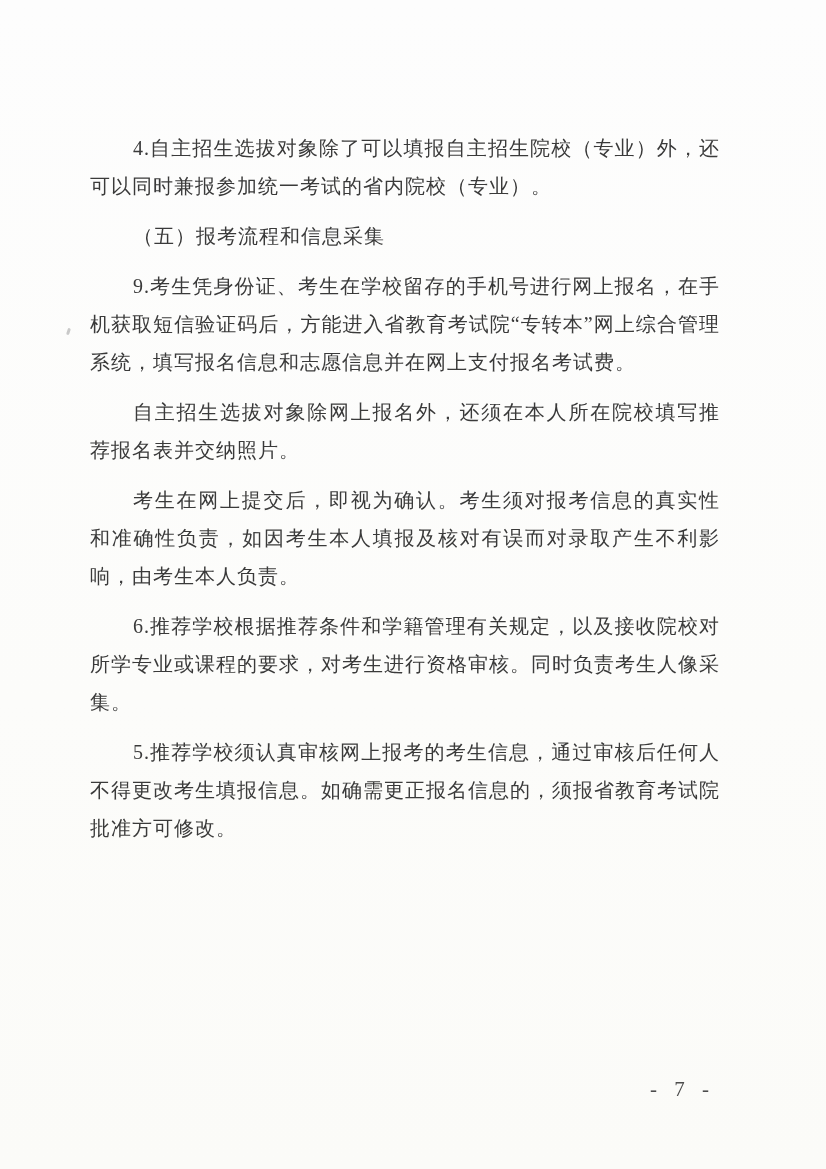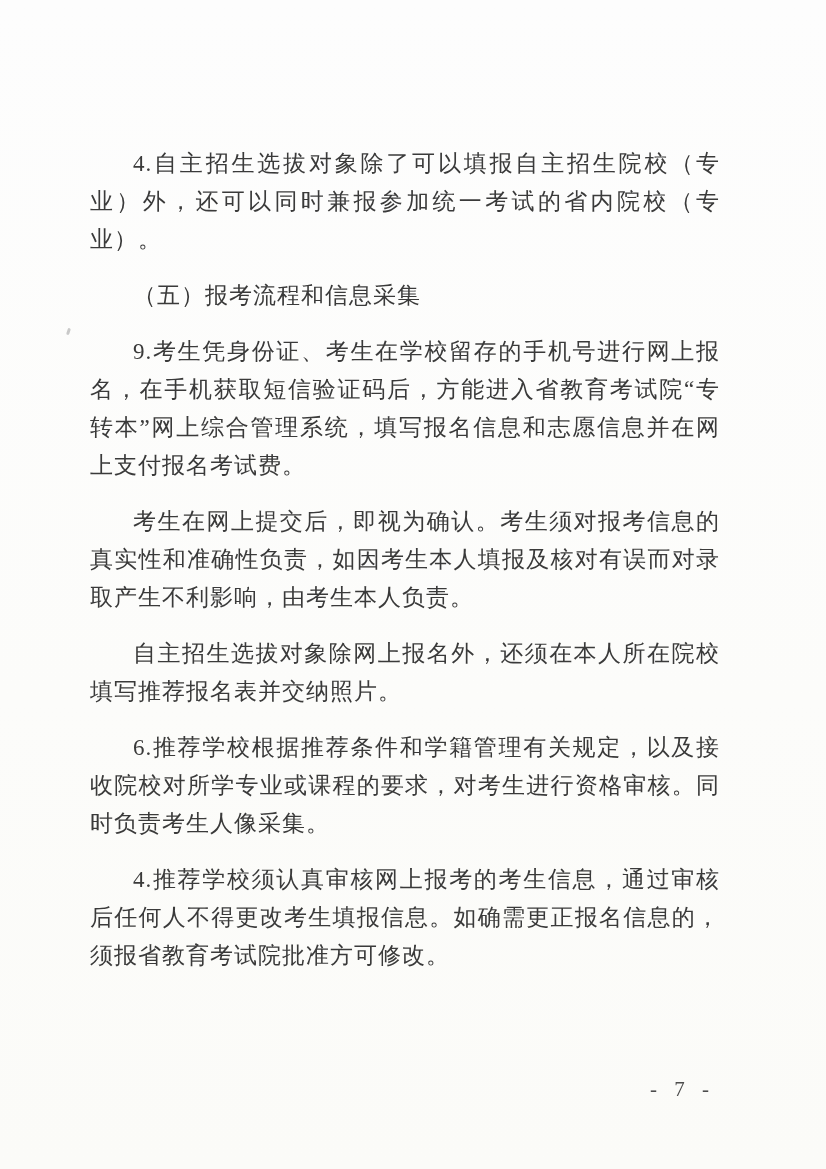--- a/index.html
+++ b/index.html
@@ -13,34 +13,34 @@
     height: 1169px;
     margin: 0 auto;
     background: linear-gradient(180deg, #fdfdfd 0%, #fcfcfa 60%, #fbfbf8 100%);
     font-family: "Liberation Serif", "DejaVu Serif", serif;
     color: #3a3a3a;
     overflow: hidden;
   }
   .content {
     position: absolute;
     left: 90px;
-    top: 145px;
+    top: 129px;
     width: 630px;
-    font-size: 23px;
+    font-size: 20px;
     line-height: 38px;
     letter-spacing: 1px;
     text-align: justify;
     text-justify: inter-character;
   }
   .para {
     margin: 0;
     text-indent: 43px;
   }
   .para + .para {
-    margin-top: 18px;
+    margin-top: 12px;
   }
   .page-number {
     position: absolute;
     top: 1076px;
     left: 650px;
     font-size: 21px;
     line-height: 26px;
     letter-spacing: 6px;
     color: #4c4c4c;
     white-space: pre;
@@ -60,21 +60,21 @@
 <body>
 
 <div class="page">
 
   <div class="scan-speck"></div>
 
   <div class="content">
     <p class="para">4.自主招生选拔对象除了可以填报自主招生院校（专业）外，还可以同时兼报参加统一考试的省内院校（专业）。</p>
     <p class="para">（五）报考流程和信息采集</p>
     <p class="para">9.考生凭身份证、考生在学校留存的手机号进行网上报名，在手机获取短信验证码后，方能进入省教育考试院“专转本”网上综合管理系统，填写报名信息和志愿信息并在网上支付报名考试费。</p>
+    <p class="para">自主招生选拔对象除网上报名外，还须在本人所在院校填写推荐报名表并交纳照片。</p>
     <p class="para">考生在网上提交后，即视为确认。考生须对报考信息的真实性和准确性负责，如因考生本人填报及核对有误而对录取产生不利影响，由考生本人负责。</p>
-    <p class="para">自主招生选拔对象除网上报名外，还须在本人所在院校填写推荐报名表并交纳照片。</p>
     <p class="para">6.推荐学校根据推荐条件和学籍管理有关规定，以及接收院校对所学专业或课程的要求，对考生进行资格审核。同时负责考生人像采集。</p>
-    <p class="para">4.推荐学校须认真审核网上报考的考生信息，通过审核后任何人不得更改考生填报信息。如确需更正报名信息的，须报省教育考试院批准方可修改。</p>
+    <p class="para">5.推荐学校须认真审核网上报考的考生信息，通过审核后任何人不得更改考生填报信息。如确需更正报名信息的，须报省教育考试院批准方可修改。</p>
   </div>
 
   <div class="page-number">- 7 -</div>
 
 </div>
 
 </body></html>

